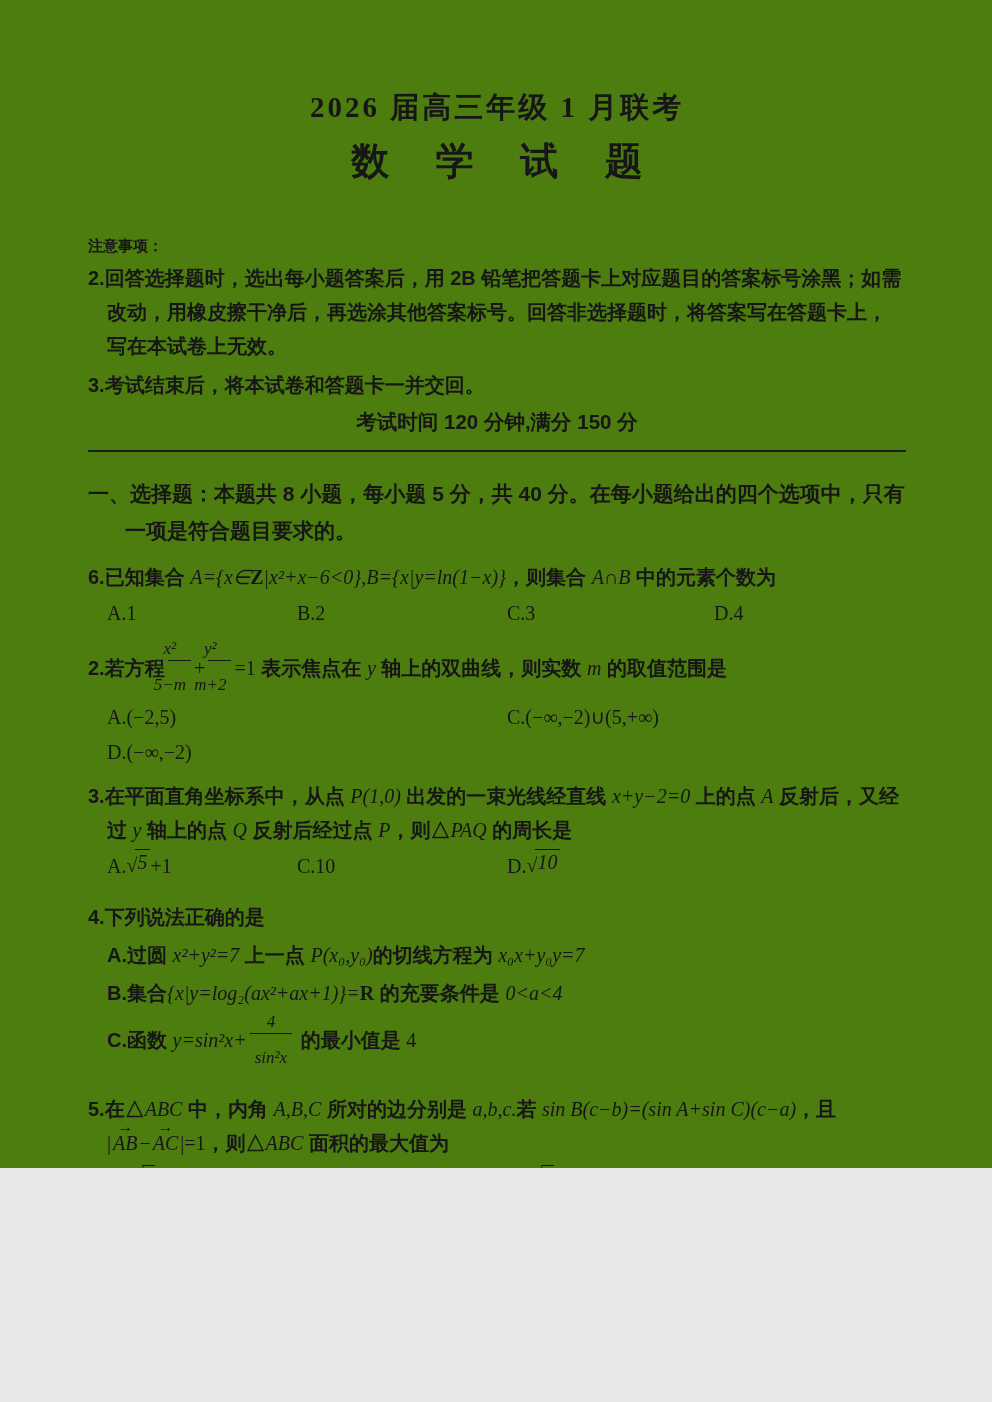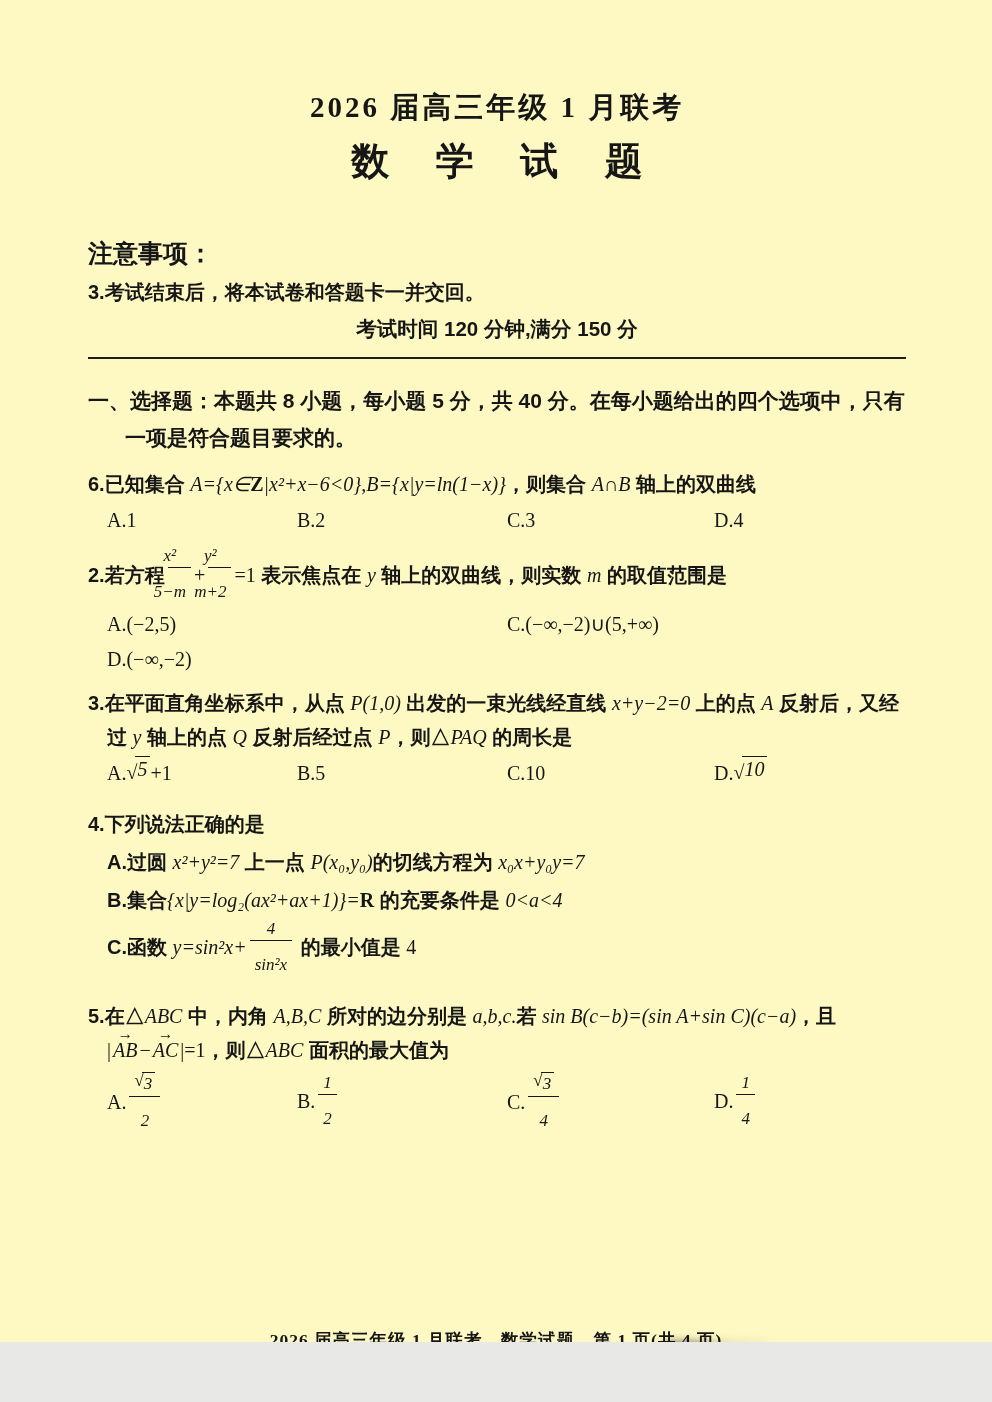--- a/index.html
+++ b/index.html
@@ -1,34 +1,34 @@
 <!DOCTYPE html>
 <html><head>
 <meta charset="utf-8">
 <style>
   html,body{margin:0;padding:0;background:#e8e8e6;}
   .page{
-    position:relative;width:992px;height:1342px;margin:0 auto;
-    background:#fef9c3;color:#161616;overflow:hidden;
+    position:relative;width:992px;height:1168px;margin:0 auto;
+    background:#4d7c0f;color:#161616;overflow:hidden;
     font-family:"Liberation Serif",serif;font-size:20px;
   }
   .content{padding:0 86px 0 88px;}
 
   
   .plain{font-family:"Liberation Sans",sans-serif;font-weight:600;}
   .math{font-family:"Liberation Serif",serif;font-style:italic;font-weight:400;}
   .mathbf{font-family:"Liberation Serif",serif;font-style:normal;font-weight:700;}
   .upright{font-family:"Liberation Serif",serif;font-style:normal;font-weight:400;}
 
   .title1{margin:88px 0 0;text-align:center;font-size:29px;font-weight:700;
           letter-spacing:3px;font-family:"Liberation Serif",serif;}
   .title2{margin:8px 0 0;text-align:center;font-size:38px;font-weight:700;
           letter-spacing:18px;text-indent:18px;font-family:"Liberation Sans",sans-serif;}
 
-  .notice-heading{margin:50px 0 0;font-size:25px;font-weight:700;
+  .notice-heading{margin:50px 0 0;font-size:15px;font-weight:700;
           font-family:"Liberation Sans",sans-serif;}
   .item{margin:5px 0 0;line-height:1.7;font-family:"Liberation Sans",sans-serif;font-weight:600;}
   .hang18{padding-left:19px;text-indent:-19px;}
   .hang37{padding-left:37px;text-indent:-37px;}
   .exam-info{margin:6px 0 0;text-align:center;font-size:20.5px;font-weight:700;
           font-family:"Liberation Sans",sans-serif;}
 
   .divider{border:none;border-top:2.6px solid #1b1b1b;margin:14px 0 0;}
 
   .section-heading{margin:24px 0 0;font-size:21px;font-weight:700;line-height:1.75;
@@ -75,30 +75,31 @@
 <body>
 
 <div class="page">
   <div class="content">
 
     <div class="title1">2026 届高三年级 1 月联考</div>
     <div class="title2">数 学 试 题</div>
 
     <section>
       <p class="notice-heading">注意事项：</p>
+      <p class="item hang18">2.回答选择题时，选出每小题答案后，用 2B 铅笔把答题卡上对应题目的答案标号涂黑；如需改动，用橡皮擦干净后，再选涂其他答案标号。回答非选择题时，将答案写在答题卡上，写在本试卷上无效。</p>
       <p class="item hang18">3.考试结束后，将本试卷和答题卡一并交回。</p>
       <p class="exam-info">考试时间 120 分钟,满分 150 分</p>
     </section>
 
     <hr class="divider">
 
     <p class="section-heading hang37">一、选择题：本题共 8 小题，每小题 5 分，共 40 分。在每小题给出的四个选项中，只有一项是符合题目要求的。</p>
 
     <div>
-      <p class="qlead hang18"><span class="plain">6.已知集合 </span><span class="math">A={x∈</span><span class="mathbf">Z</span><span class="math">|x²+x−6&lt;0},B={x|y=ln(1−x)}</span><span class="plain">，则集合 </span><span class="math">A∩B</span><span class="plain"> 轴上的双曲线</span></p>
+      <p class="qlead hang18"><span class="plain">6.已知集合 </span><span class="math">A={x∈</span><span class="mathbf">Z</span><span class="math">|x²+x−6&lt;0},B={x|y=ln(1−x)}</span><span class="plain">，则集合 </span><span class="math">A∩B</span><span class="plain"> 中的元素个数为</span></p>
       <div class="opt-row4">
         <span class="opt">A.1</span>
         <span class="opt">B.2</span>
         <span class="opt">C.3</span>
         <span class="opt">D.4</span>
       </div>
     </div>
 
     <div style="margin-top:12px;">
       <p class="qlead hang18 tall-line"><span class="plain">2.若方程</span><span class="frac"><span class="num">x²</span><span class="den">5−m</span></span><span class="upright">+</span><span class="frac"><span class="num">y²</span><span class="den">m+2</span></span><span class="upright">=1</span><span class="plain"> 表示焦点在 </span><span class="math">y</span><span class="plain"> 轴上的双曲线，则实数 </span><span class="math">m</span><span class="plain"> 的取值范围是</span></p>
@@ -108,21 +109,20 @@
         <span class="opt">D.(−∞,−2)</span>
       </div>
     </div>
 
     <div style="margin-top:10px;">
       <p class="qlead hang18"><span class="plain">3.在平面直角坐标系中，从点 </span><span class="math">P(1,0)</span><span class="plain"> 出发的一束光线经直线 </span><span class="math">x+y−2=0</span><span class="plain"> 上的点 </span><span class="math">A</span><span class="plain"> 反射后，又经过 </span><span class="math">y</span><span class="plain"> 轴上的点 </span><span class="math">Q</span><span class="plain"> 反射后经过点 </span><span class="math">P</span><span class="plain">，则△</span><span class="math">PAQ</span><span class="plain"> 的周长是</span></p>
       <div class="opt-row4">
         <span class="opt"><span class="upright">A.</span><span class="sqrt">
               <span class="rad">5</span>
             </span><span class="upright">+1</span></span>
-        <span class="opt">B.5</span>
         <span class="opt">C.10</span>
         <span class="opt"><span class="upright">D.</span><span class="sqrt">
               <span class="rad">10</span>
             </span></span>
       </div>
     </div>
 
     <div style="margin-top:17px;">
       <p class="qlead plain" style="font-weight:600;">4.下列说法正确的是</p>
       <p class="qopt"><span class="plain">A.过圆 </span><span class="math">x²+y²=7</span><span class="plain"> 上一点 </span><span class="math">P(x₀,y₀)</span><span class="plain">的切线方程为 </span><span class="math">x₀x+y₀y=7</span></p>

